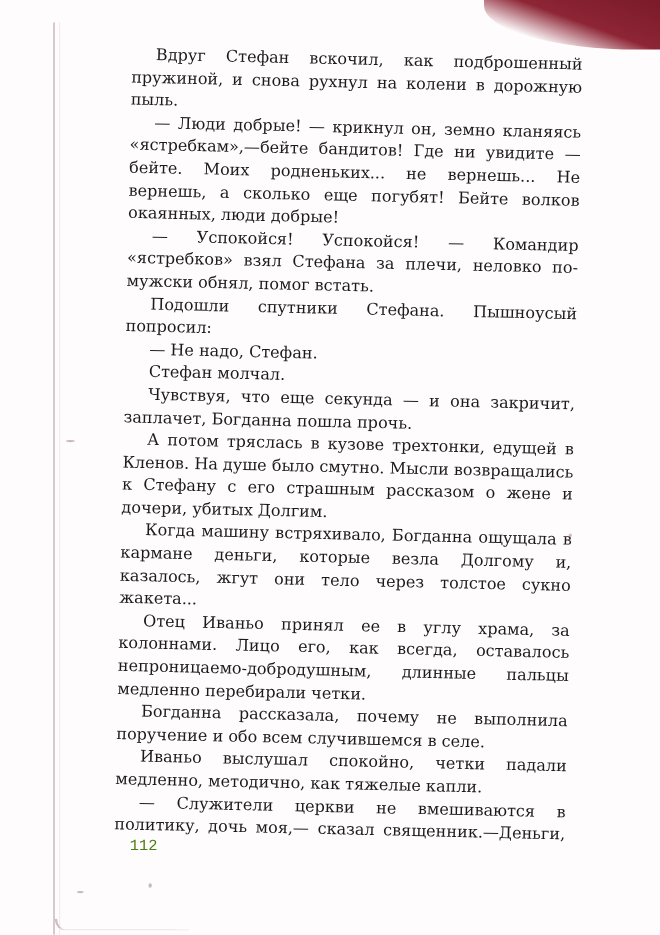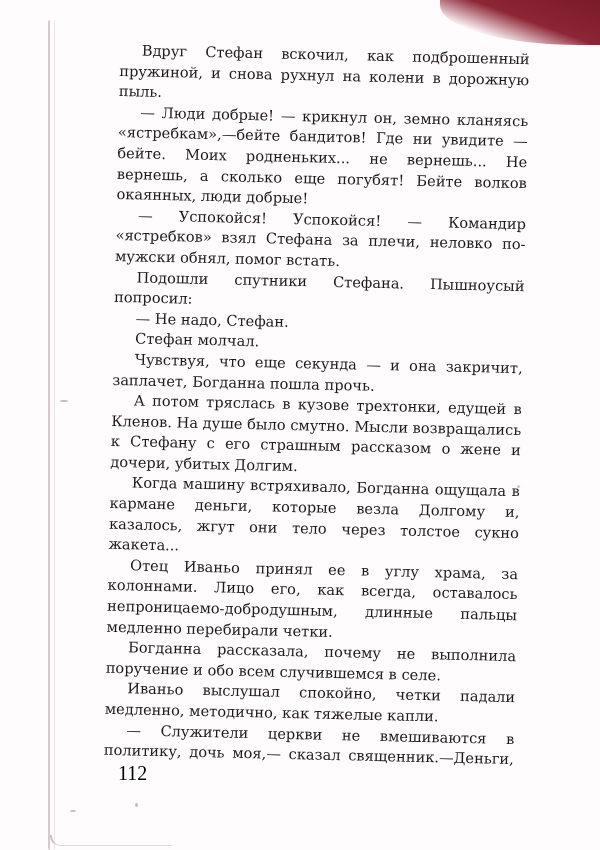--- a/index.html
+++ b/index.html
@@ -65,23 +65,23 @@
       text-align-last: left;
       hyphens: manual;
     }
     .para.cont-line {
       text-align-last: justify;
     }
     .page-number {
       position: absolute;
       left: 118px;
       top: 762px;
-      font-family: Liberation Serif, serif;
-      font-size: 20px;
-      color: #000000;
+      font-family: Liberation Mono, monospace;
+      font-size: 14px;
+      color: #4d7c0f;
     }
     .speck {
       position: absolute;
       background: #c9b8bf;
       border-radius: 50%;
     }
   </style>
 </head>
 <body>
 

